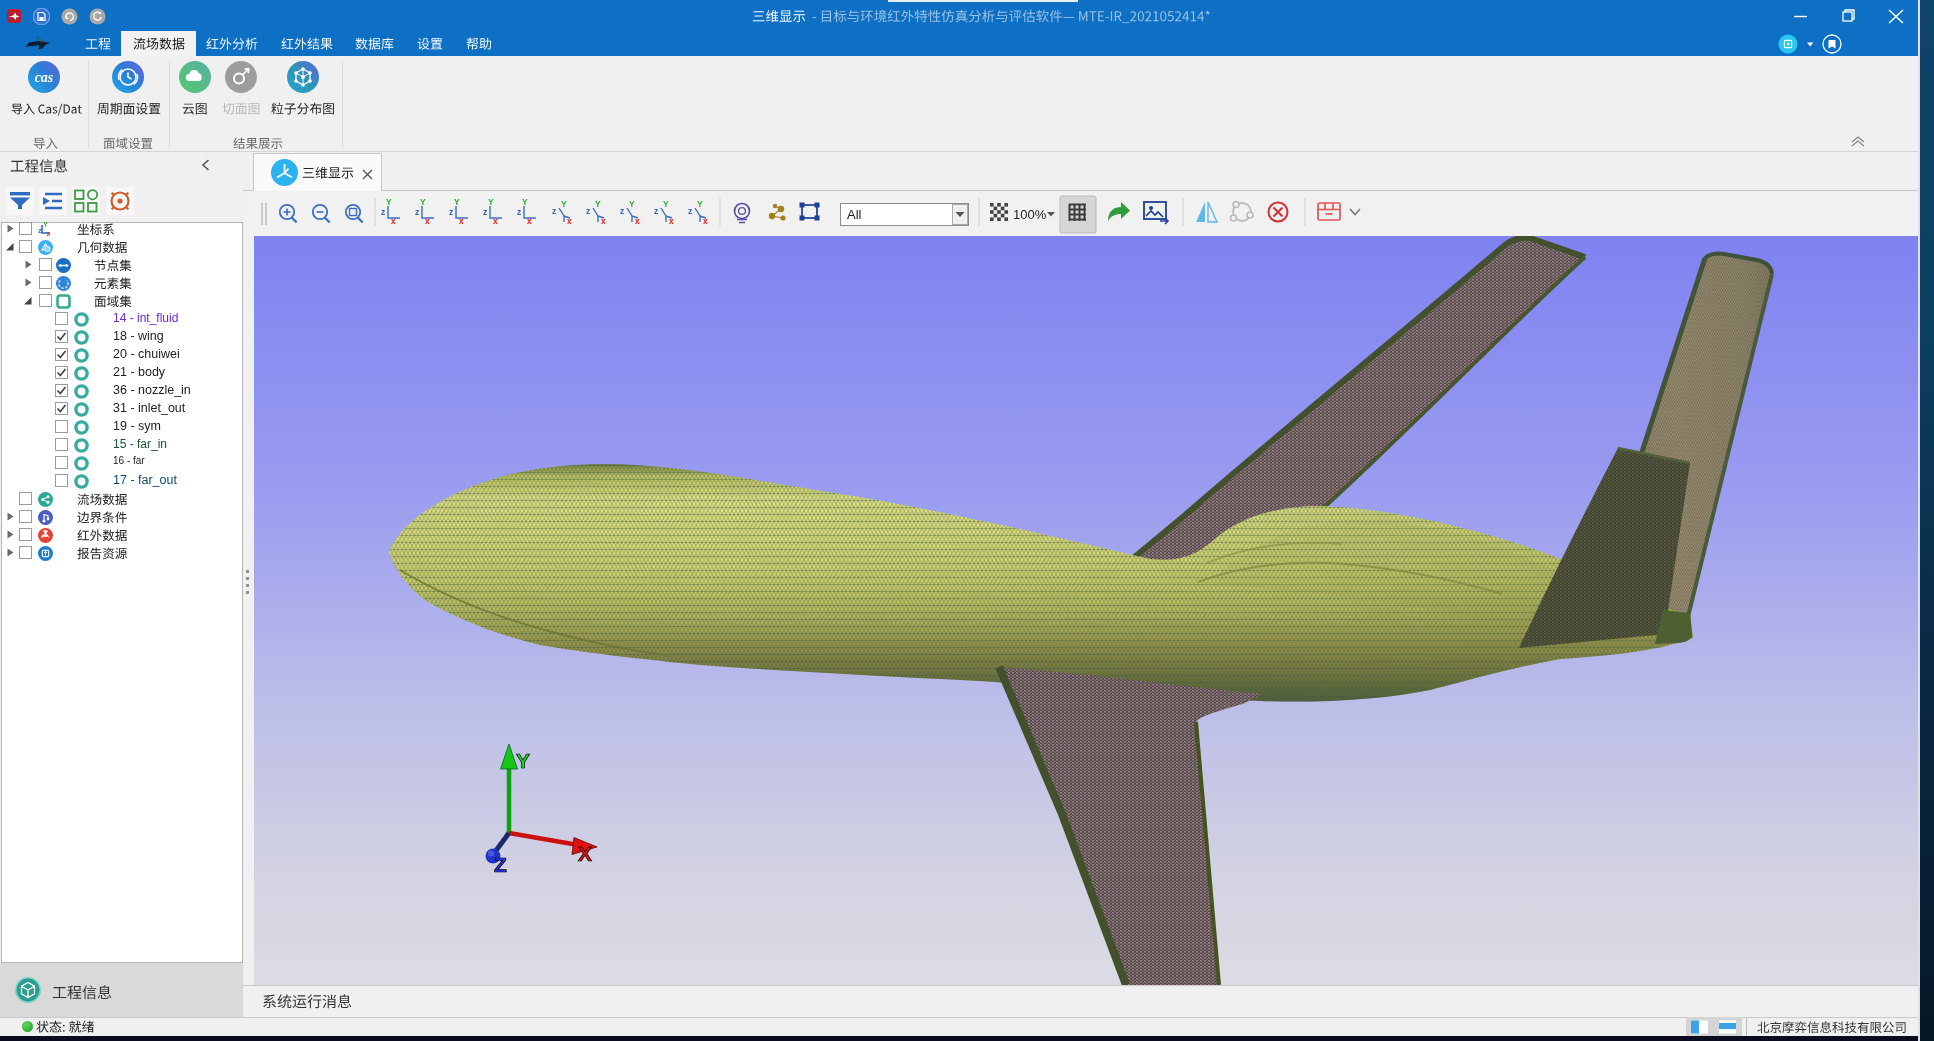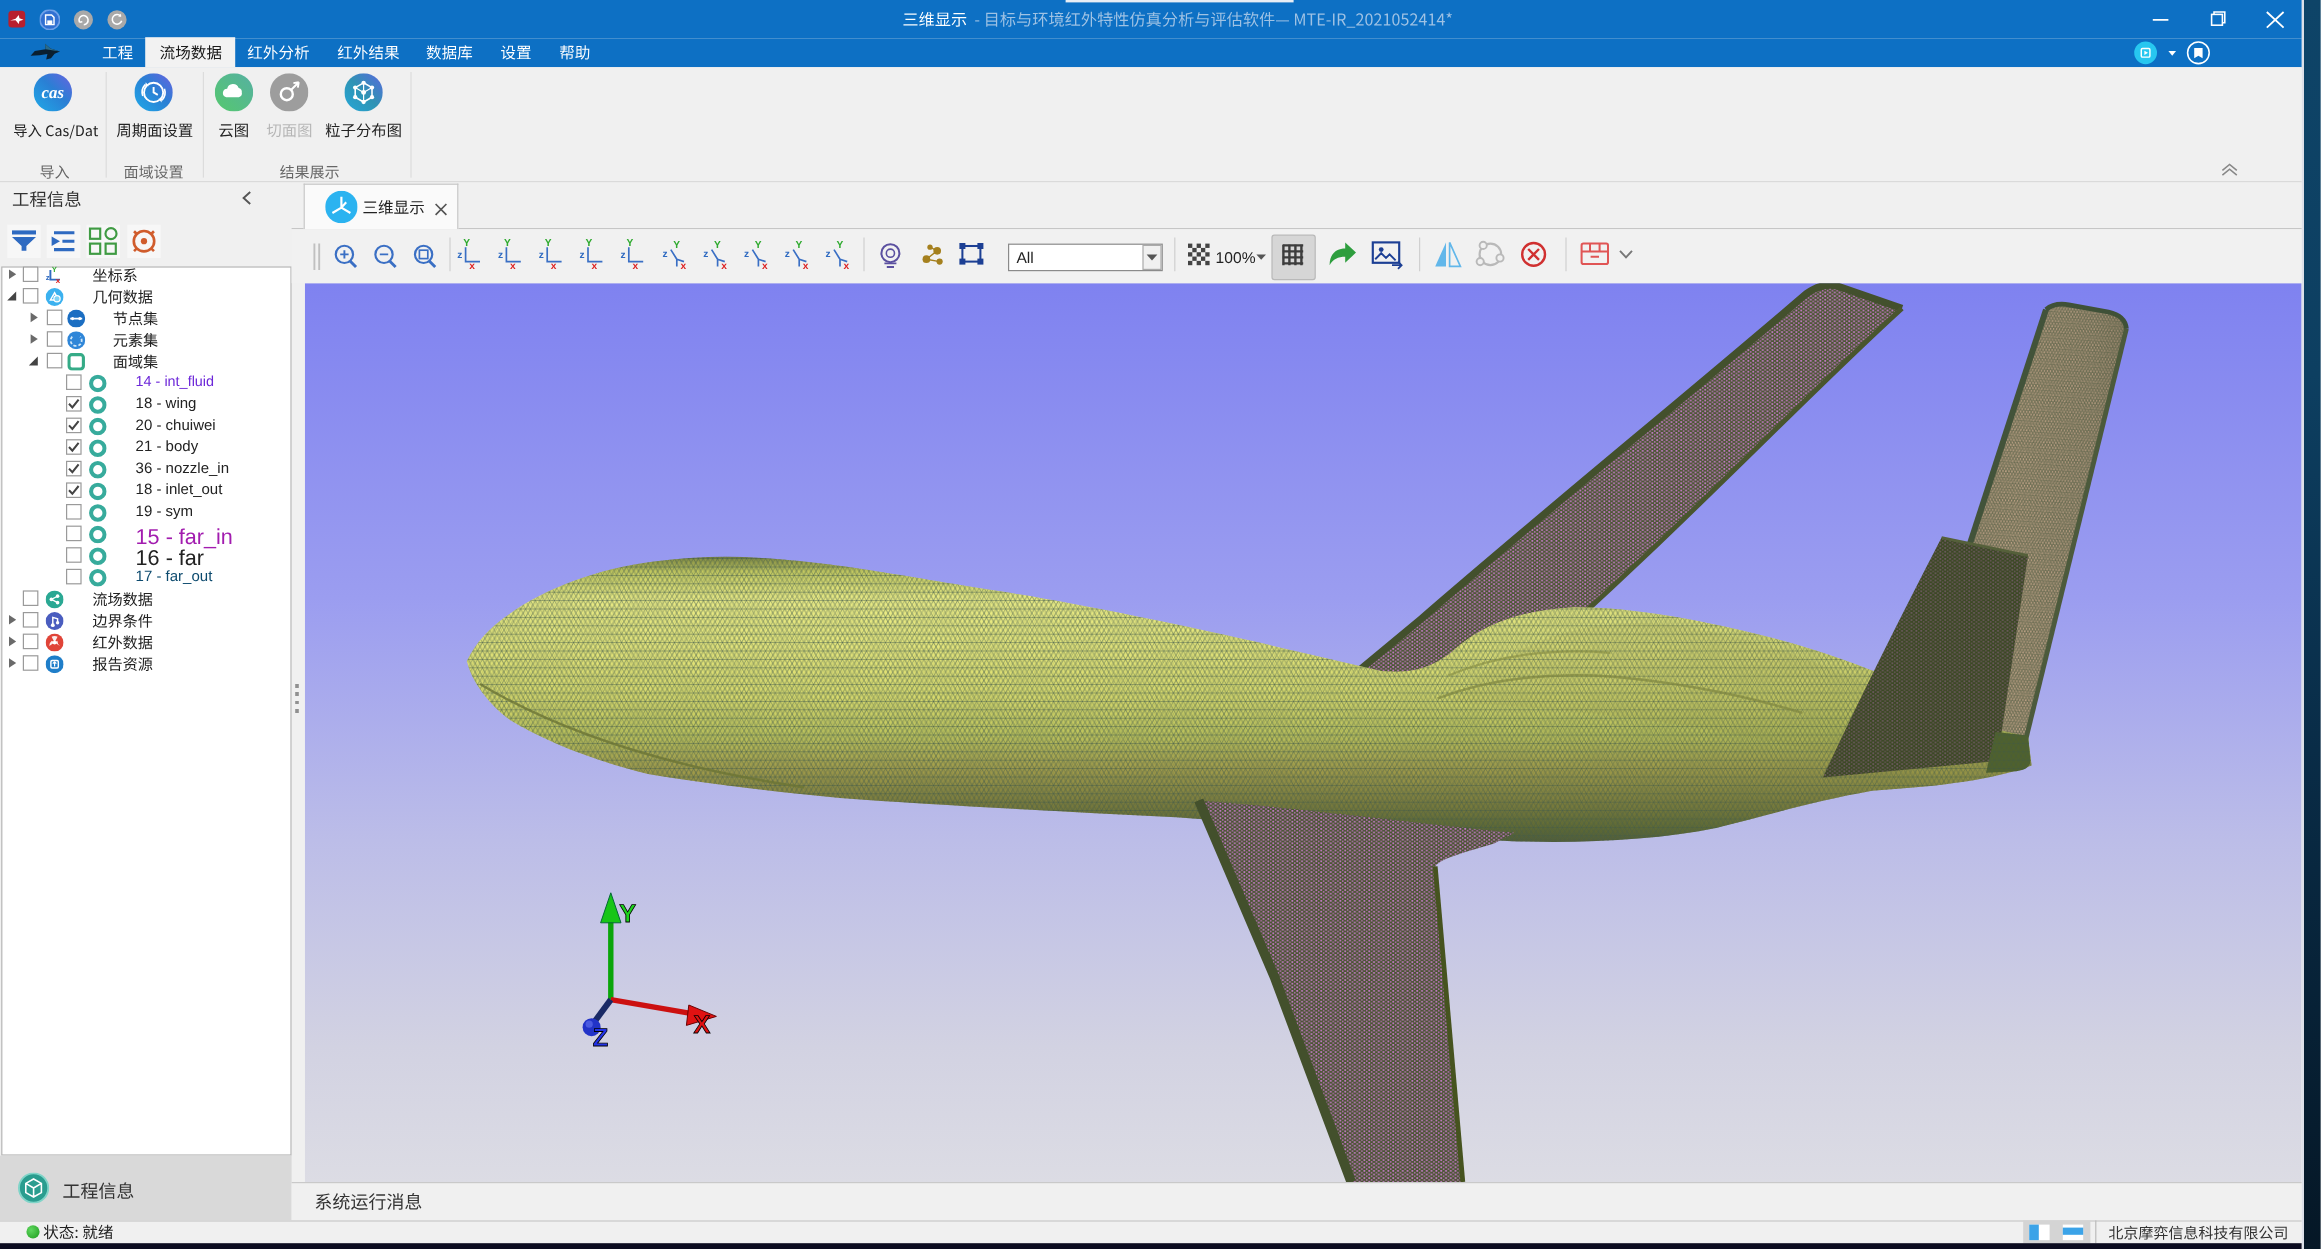--- a/index.html
+++ b/index.html
@@ -351,36 +351,36 @@
     <circle cx="7.5" cy="7.5" r="5.6" fill="none" stroke="#37ab9c" stroke-width="3.4"></circle>
   </svg>
 <div class="abs" style="left:113px;top:383px;font-size:12.5px;color:#222;white-space:pre">36 - nozzle_in</div>
 <div class="abs" style="left:55px;top:402px;width:13px;height:13px;background:#fff;border:1px solid #9a9a9a"></div>
 <svg class="abs" style="left:55px;top:402px" width="13" height="13">
     <path d="M2.5 6.5 l2.8 3 L10.5 3" fill="none" stroke="#444" stroke-width="1.7"></path>
   </svg>
 <svg class="abs" style="left:74px;top:402px" width="15" height="15">
     <circle cx="7.5" cy="7.5" r="5.6" fill="none" stroke="#37ab9c" stroke-width="3.4"></circle>
   </svg>
-<div class="abs" style="left:113px;top:401px;font-size:12.5px;color:#222;white-space:pre">18 - inlet_out</div>
+<div class="abs" style="left:113px;top:401px;font-size:12.5px;color:#222;white-space:pre">31 - inlet_out</div>
 <div class="abs" style="left:55px;top:420px;width:13px;height:13px;background:#fff;border:1px solid #9a9a9a"></div>
 <svg class="abs" style="left:74px;top:420px" width="15" height="15">
     <circle cx="7.5" cy="7.5" r="5.6" fill="none" stroke="#37ab9c" stroke-width="3.4"></circle>
   </svg>
 <div class="abs" style="left:113px;top:419px;font-size:12.5px;color:#222;white-space:pre">19 - sym</div>
 <div class="abs" style="left:55px;top:438px;width:13px;height:13px;background:#fff;border:1px solid #9a9a9a"></div>
 <svg class="abs" style="left:74px;top:438px" width="15" height="15">
     <circle cx="7.5" cy="7.5" r="5.6" fill="none" stroke="#37ab9c" stroke-width="3.4"></circle>
   </svg>
-<div class="abs" style="left:113px;top:437px;font-size:18px;color:#a21caf;white-space:pre">15 - far_in</div>
+<div class="abs" style="left:113px;top:437px;font-size:12px;color:#14532d;white-space:pre">15 - far_in</div>
 <div class="abs" style="left:55px;top:456px;width:13px;height:13px;background:#fff;border:1px solid #9a9a9a"></div>
 <svg class="abs" style="left:74px;top:456px" width="15" height="15">
     <circle cx="7.5" cy="7.5" r="5.6" fill="none" stroke="#37ab9c" stroke-width="3.4"></circle>
   </svg>
-<div class="abs" style="left:113px;top:455px;font-size:18px;color:#222;white-space:pre">16 - far</div>
+<div class="abs" style="left:113px;top:455px;font-size:10px;color:#222;white-space:pre">16 - far</div>
 <div class="abs" style="left:55px;top:474px;width:13px;height:13px;background:#fff;border:1px solid #9a9a9a"></div>
 <svg class="abs" style="left:74px;top:474px" width="15" height="15">
     <circle cx="7.5" cy="7.5" r="5.6" fill="none" stroke="#37ab9c" stroke-width="3.4"></circle>
   </svg>
 <div class="abs" style="left:113px;top:473px;font-size:12.5px;color:#0c4a6e;white-space:pre">17 - far_out</div>
 <div class="abs" style="left:19px;top:492px;width:13px;height:13px;background:#fff;border:1px solid #9a9a9a"></div>
 <svg class="abs" style="left:38px;top:492px" width="15" height="15">
     <circle cx="7.5" cy="7.5" r="7.5" fill="#2aa893"></circle>
     <circle cx="10" cy="4.8" r="1.5" fill="#fff"></circle>
     <circle cx="10" cy="10.2" r="1.5" fill="#fff"></circle>

